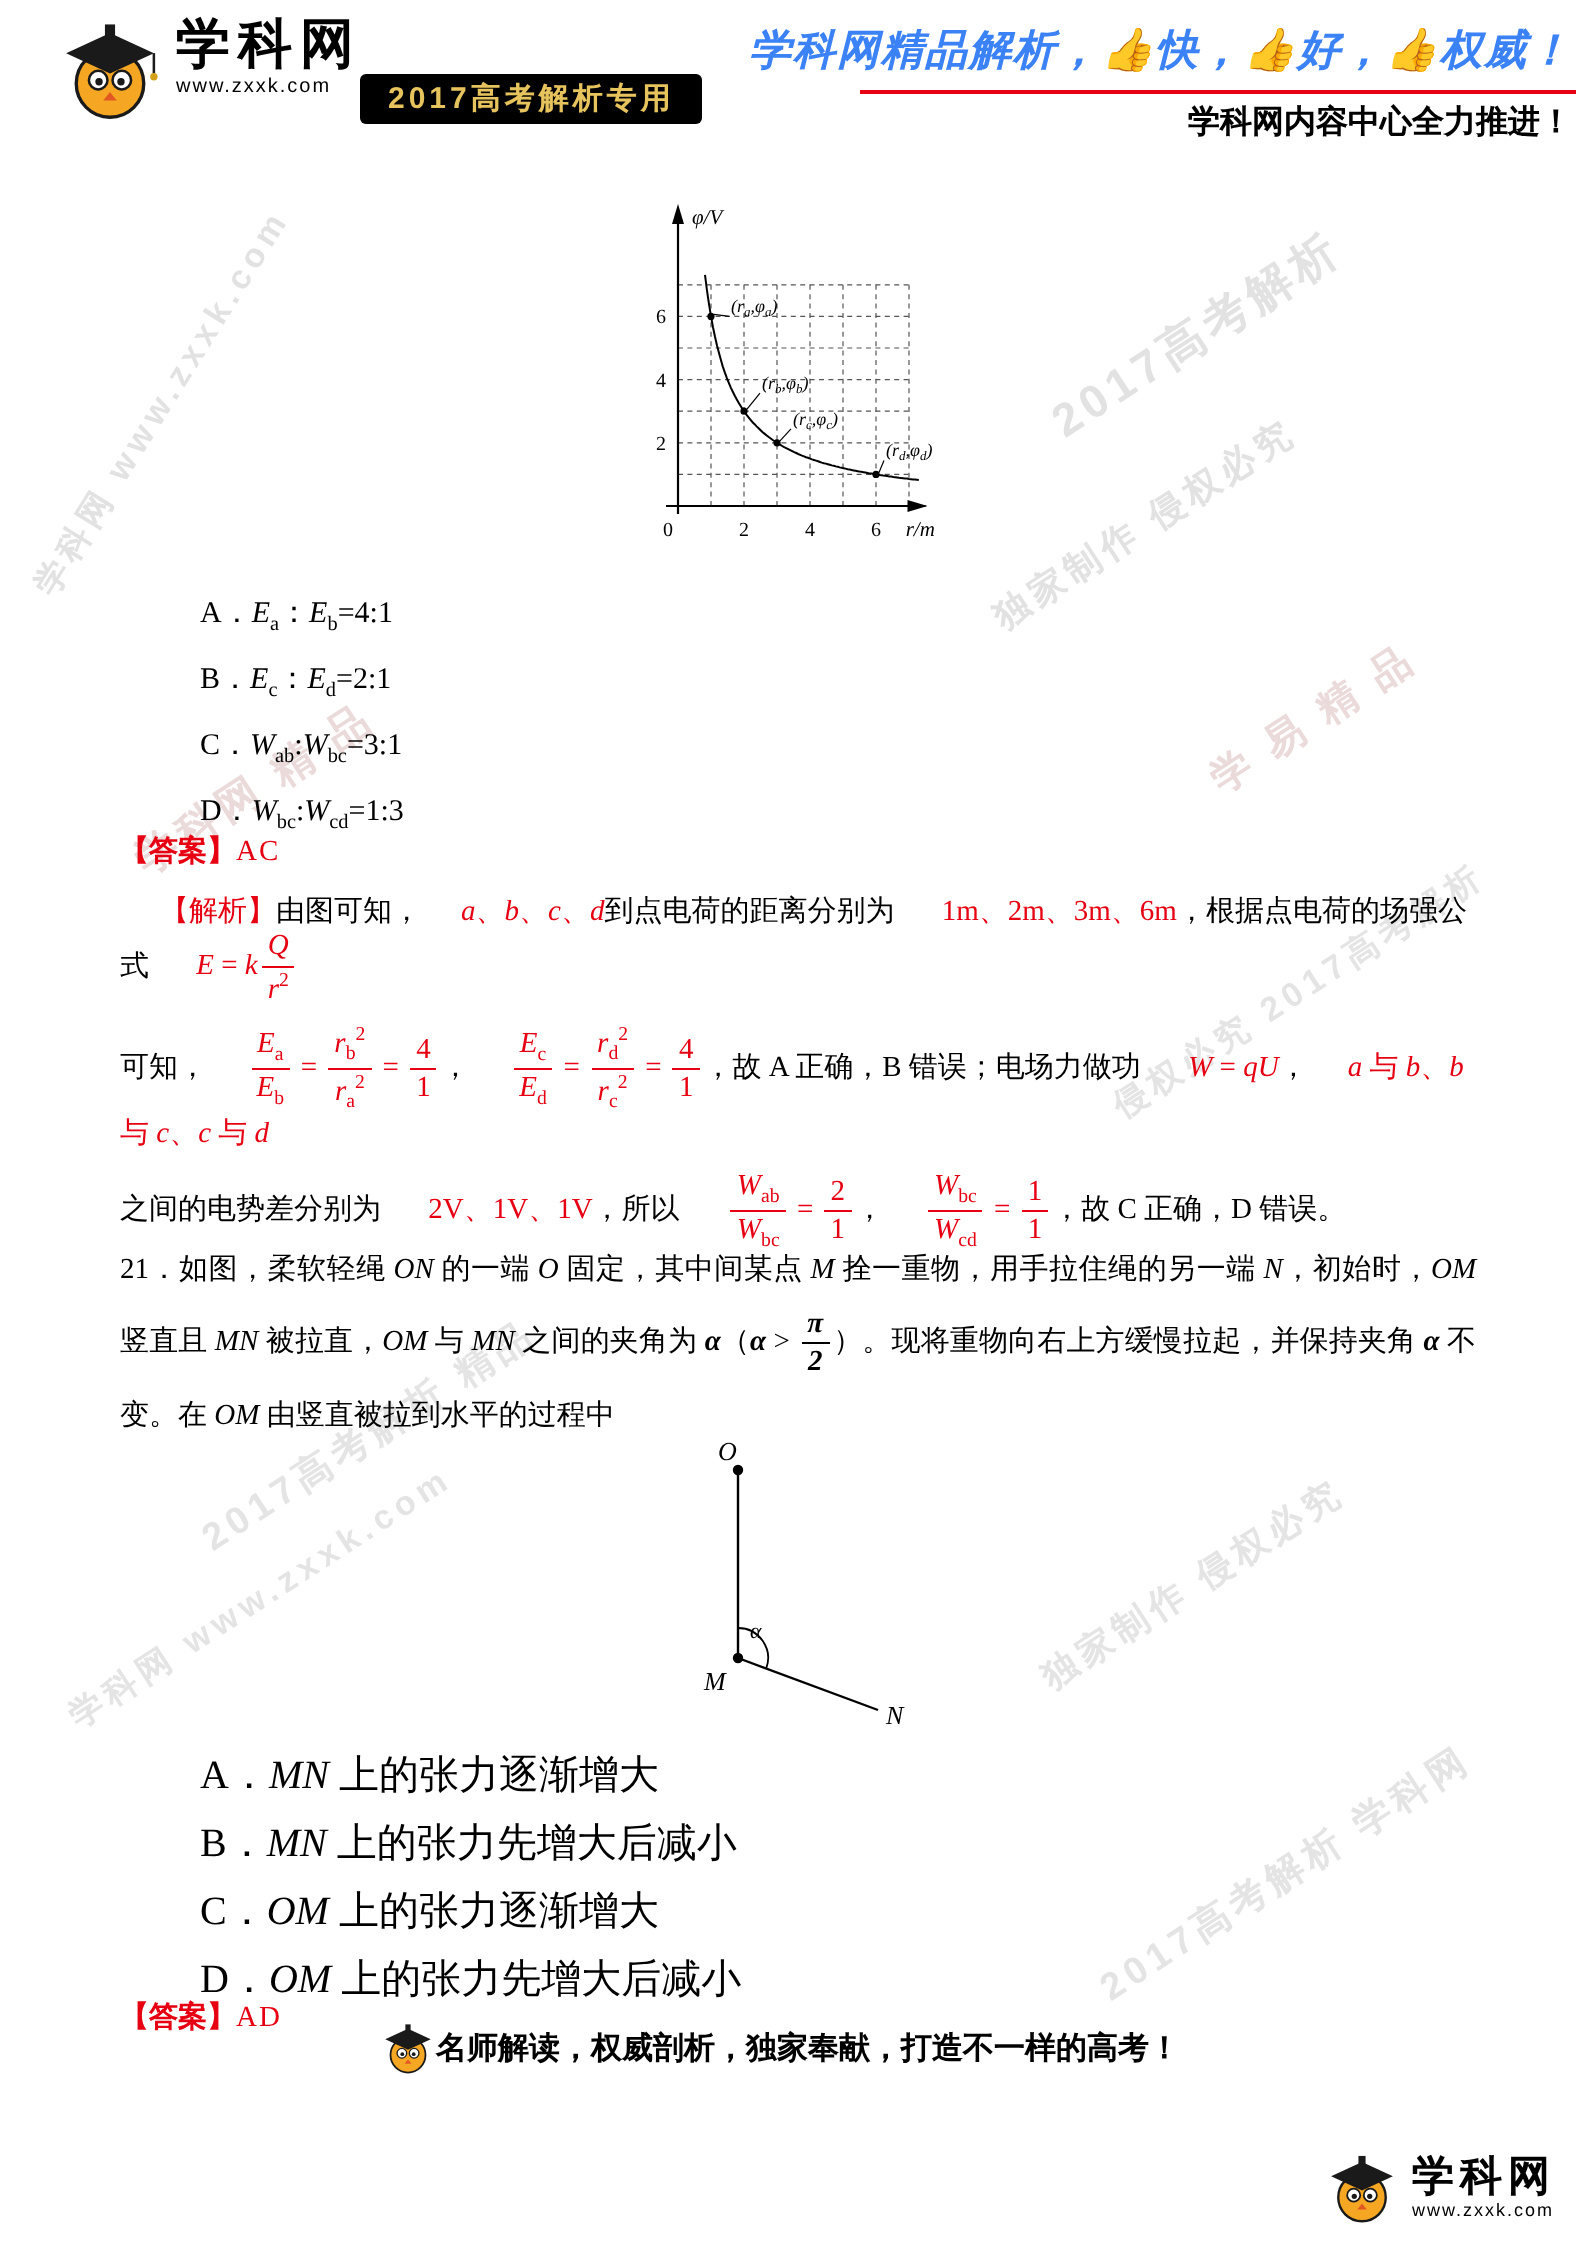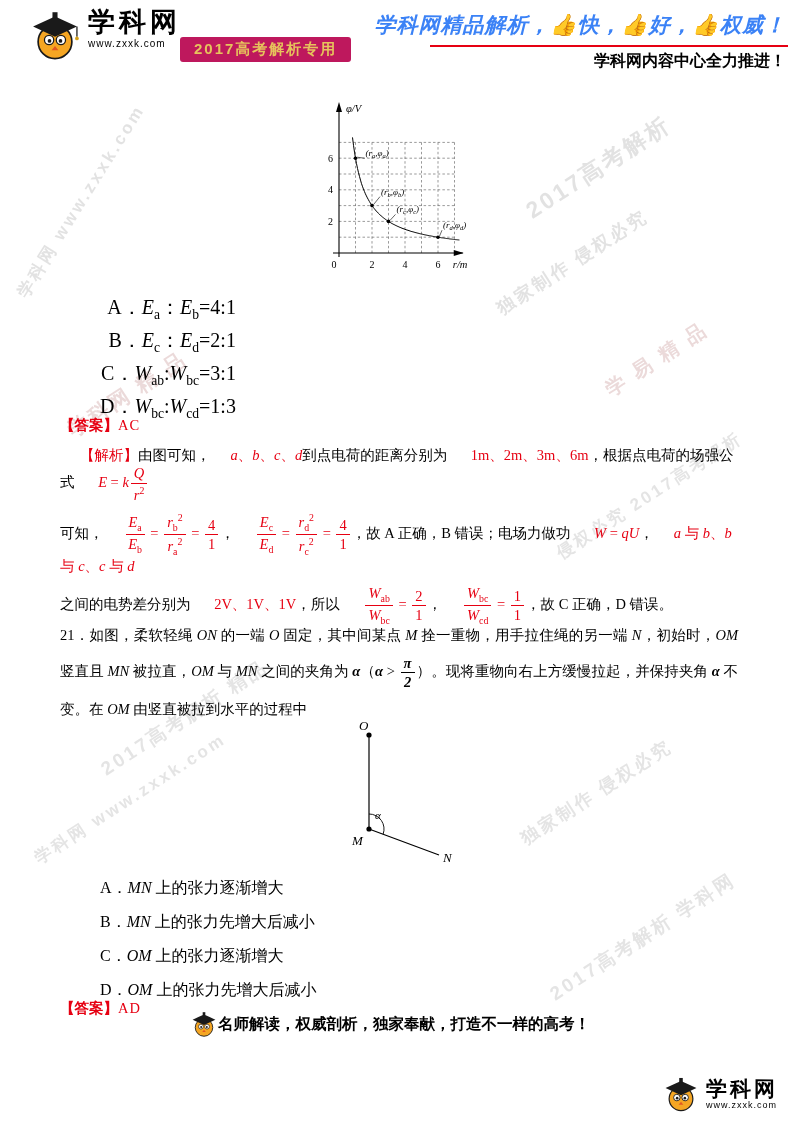--- a/index.html
+++ b/index.html
@@ -13,49 +13,49 @@
     position:absolute; white-space:nowrap; font-weight:bold; letter-spacing:3px;
     font-family:"Liberation Sans",sans-serif; opacity:.55; transform-origin:left top;
   }
   .content { position:absolute; inset:0; z-index:1;padding-left:47px; }
 
   
   .hdr-logo { position:absolute; left:28px; top:8px; display:flex; align-items:flex-start; gap:6px; }
   .logo-name { font-size:27px; font-weight:bold; font-family:"Liberation Sans",sans-serif; letter-spacing:4px; line-height:1.1; }
   .logo-url { font-size:10px; letter-spacing:1px; font-family:"Liberation Sans",sans-serif; }
   .banner {
-    position:absolute; left:180px; top:37px; background:#be185d; color:#e6c35c;
+    position:absolute; left:180px; top:37px; background:#000000; color:#e6c35c;
     font-family:"Liberation Sans",sans-serif; font-weight:bold; font-size:15px;
     letter-spacing:2px; padding:3px 14px; border-radius:3px;
   }
   .slogan-red {
     position:absolute; right:8px; top:11px; color:#3b82f6; font-weight:bold;
     font-style:italic; font-size:21px; letter-spacing:1px;
   }
   .hdr-redline { position:absolute; left:430px; right:6px; top:45px; border-top:2px solid #e60012; }
   .slogan-black { position:absolute; right:8px; top:51px; font-weight:bold; font-size:16px; font-family:"Liberation Sans",sans-serif; }
 
   
   .chart-wrap { position:absolute; left:312px; top:96px; }
   .diagram-wrap { position:absolute; left:330px; top:718px; }
   svg text { font-family:"Liberation Serif","DejaVu Serif",serif; fill:#000; }
 
   
-  .q20-options { position:absolute; left:100px; top:291px; font-size:20px;text-align:right; }
+  .q20-options { position:absolute; left:100px; top:291px; font-size:15px; }
   .q20-options .opt { line-height:33px; height:33px; }
   .answer-row { position:absolute; left:60px; font-size:14.5px; }
   .answer-row.first { top:416px; }
   .answer-row.second { top:999px; }
   .answer-label { color:#e60012; font-weight:bold; }
   .answer-val { color:#e60012; letter-spacing:1px; }
   .analysis { position:absolute; left:60px; top:446px; width:684px; font-size:14.5px; }
   .analysis .line { margin-bottom:9px; }
   .red { color:#e60012;margin-left:20px; }
   .q21-text { position:absolute; left:60px; top:617px; width:678px; font-size:14.5px; line-height:36px; text-align:justify; }
-  .q21-options { position:absolute; left:100px; top:871px; font-size:16px;font-family:Liberation Serif, serif; }
+  .q21-options { position:absolute; left:100px; top:871px; font-size:20px;font-family:Liberation Serif, serif; }
   .q21-options .opt { line-height:34px; height:34px; }
   .bi { font-style:italic; font-weight:bold; }
   sub, sup { font-size:.68em; }
   .frac { display:inline-flex; flex-direction:column; text-align:center; vertical-align:middle; line-height:1.15; margin:0 2px; }
   .frac .num { padding:0 3px 1px; border-bottom:1px solid currentColor; }
   .frac .den { padding-top:1px; }
 
   
   .footer-promo { position:absolute; left:190px; top:1010px; display:flex; align-items:center; gap:0; font-weight:bold; font-size:15.5px; }
   .bottom-logo { position:absolute; right:16px; bottom:10px; display:flex; align-items:center; gap:6px; }

